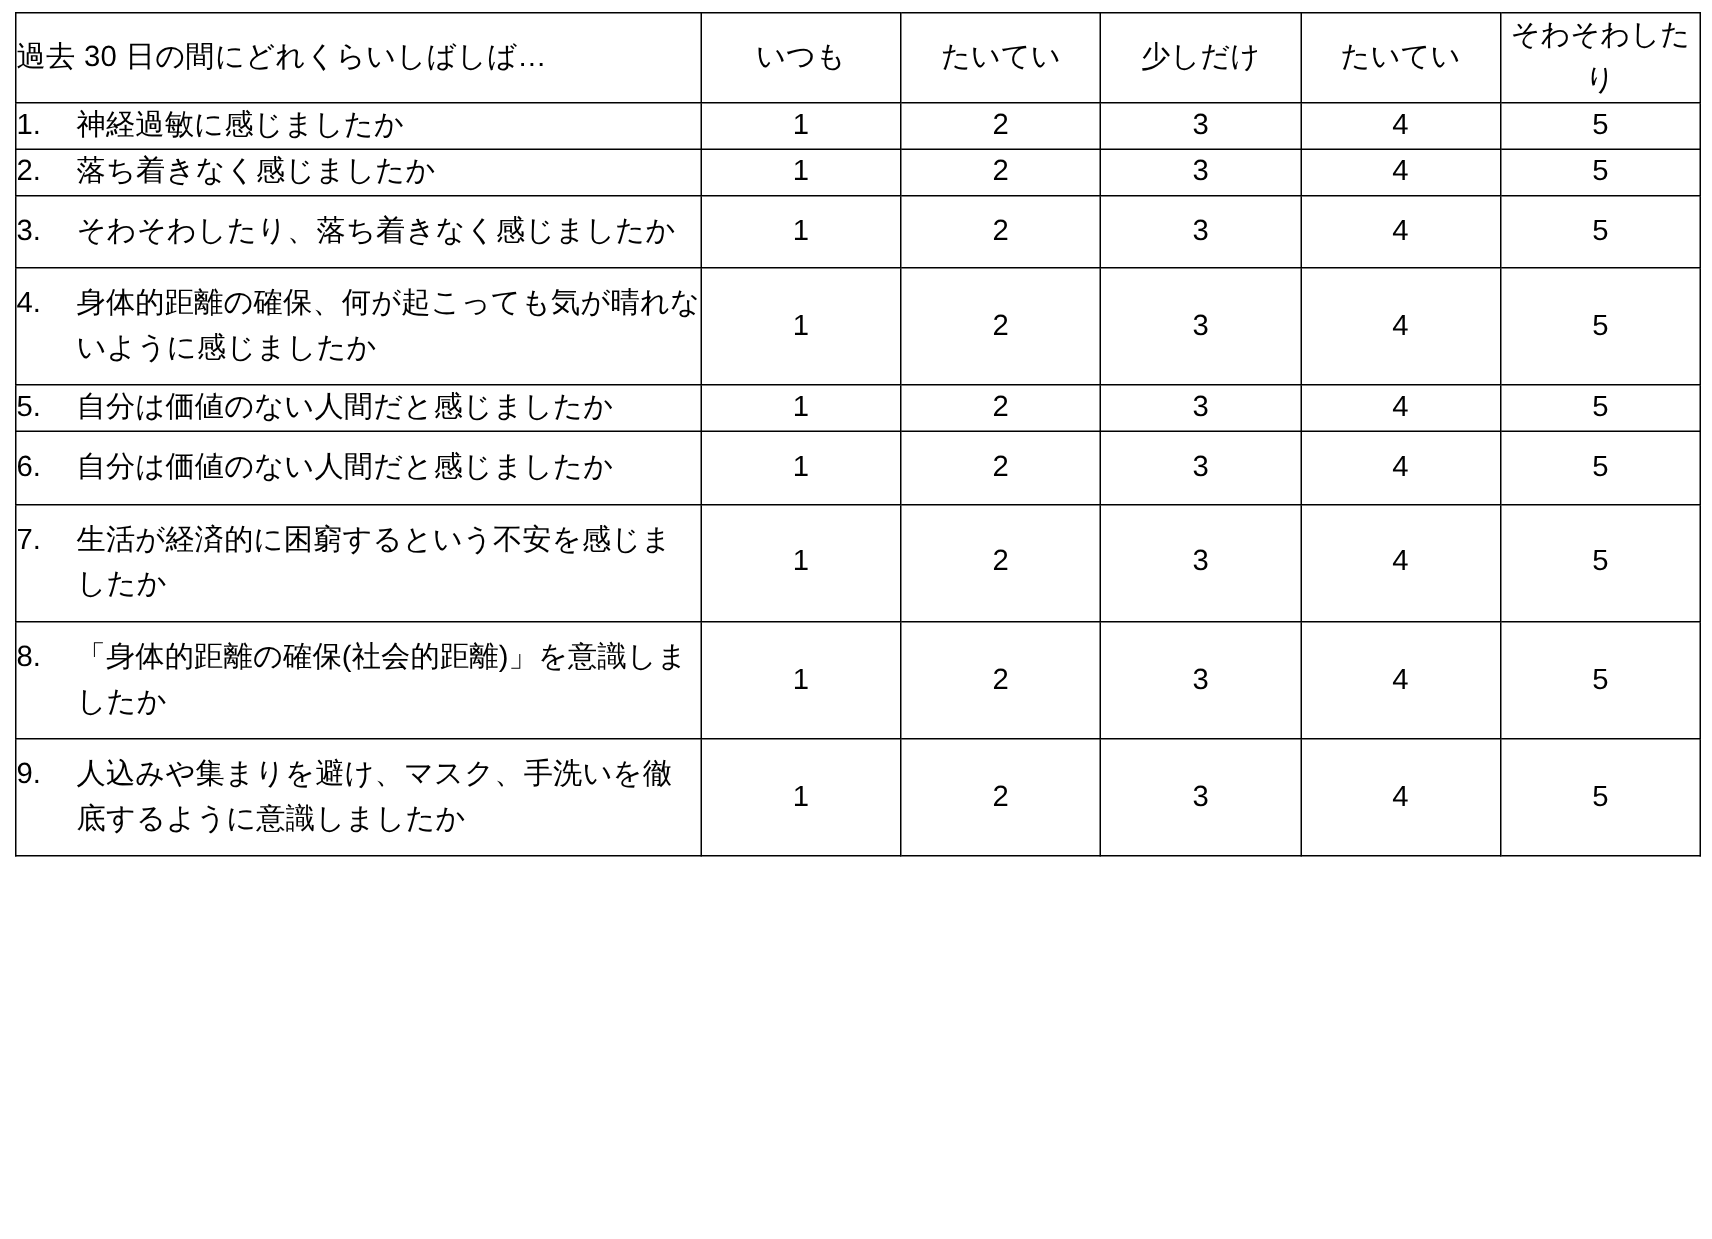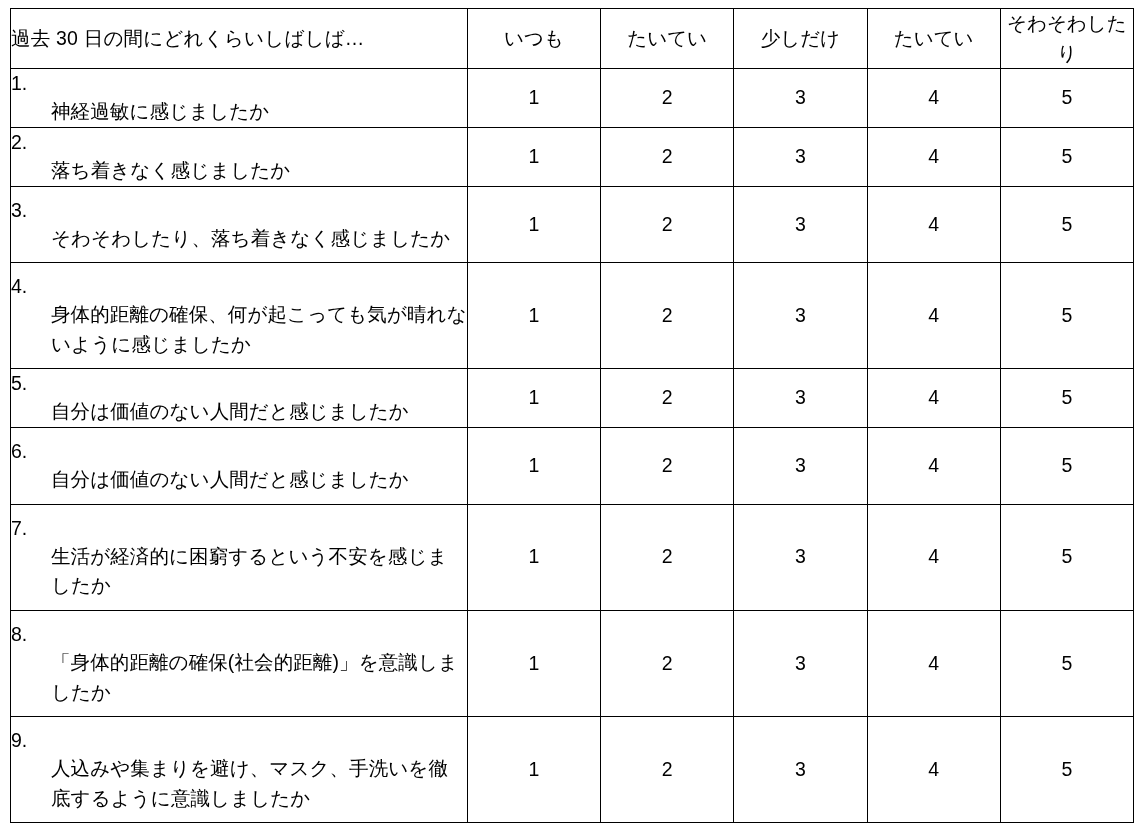--- a/index.html
+++ b/index.html
@@ -60,21 +60,20 @@
     flex: 0 0 auto;
     min-width: 38px;
     text-align: left;
     padding-right: 2px;
     letter-spacing: 0;
   }
   .q-text {
     flex: 1 1 auto;
     text-align: left;
     letter-spacing: 0.1px;
-    margin-top: 28px;
   }
   .val-cell {
     text-align: center;
     padding: 7px 4px;
   }
   .tall .q-cell,
   .tall .val-cell {
     padding-top: 9px;
     padding-bottom: 9px;
   }

